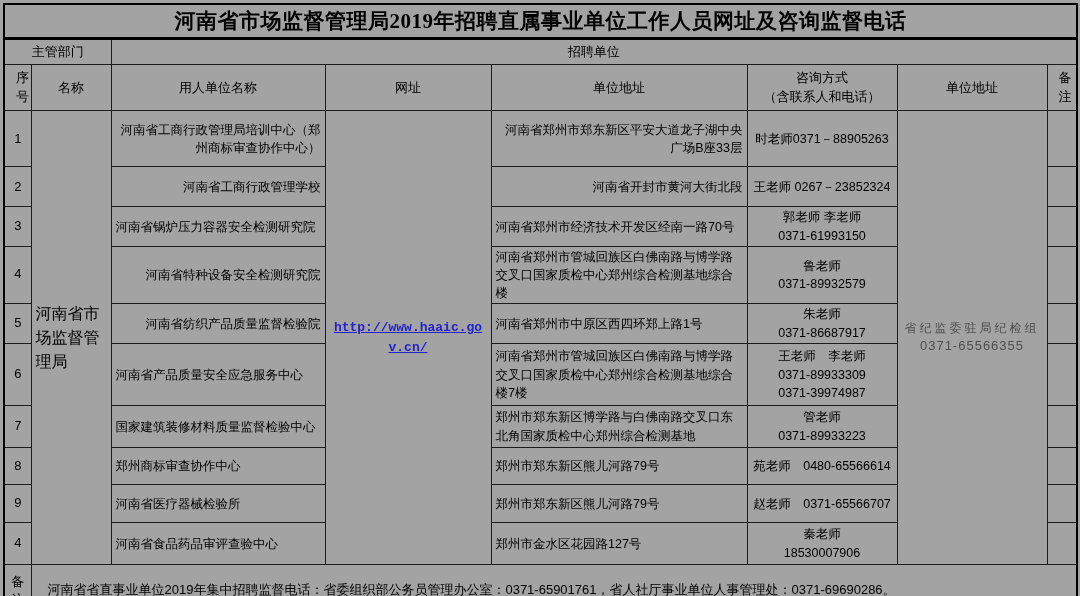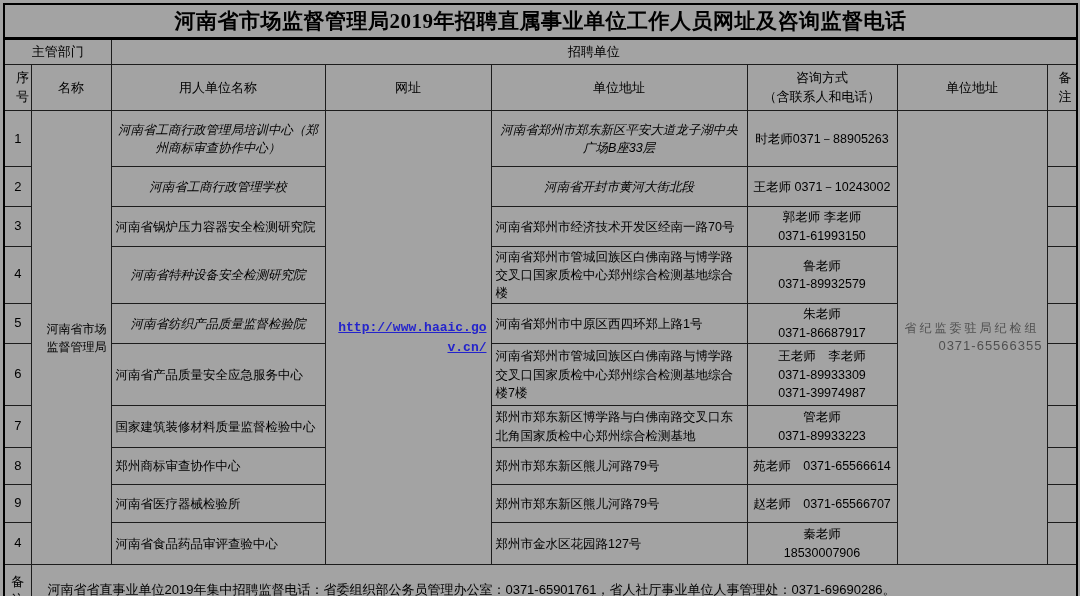--- a/index.html
+++ b/index.html
@@ -5,29 +5,29 @@
   html,body{margin:0;padding:0;background:#fff;color:#000;
     font-family:"Liberation Sans","DejaVu Sans",sans-serif;}
   .sheet{width:1080px;height:596px;box-sizing:border-box;padding:3px 3px;background:#a3a3a3;}
   table{border-collapse:collapse;table-layout:fixed;width:1073px;border:2px solid #000;}
   td{border:1px solid #1c1c1c;padding:1px 4px;font-size:12.5px;line-height:1.45;
      vertical-align:middle;overflow:hidden;word-break:break-all;}
   tr.title-row td{border-bottom:3px solid #000;font-family:"Liberation Serif","DejaVu Serif",serif;
      font-weight:900;font-size:21px;text-align:center;padding:1px 2px;letter-spacing:.5px;}
   tr.hdr td{text-align:center;font-size:13px;padding:1px 11px;}
   .pre{white-space:pre-line;}
-  .c{text-align:center;font-style:italic;}
+  .c{text-align:right;}
   .num{text-align:center;font-size:13px;padding:1px 1px;}
-  .dept{text-align:right;font-size:12px;line-height:1.5;}
-  .url-cell{text-align:right;}
+  .dept{text-align:left;font-size:16px;line-height:1.5;}
+  .url-cell{text-align:center;}
   .url-cell a{color:#2323cc;font-family:"Liberation Mono","DejaVu Sans Mono",monospace;
      font-size:13px;font-weight:bold;text-decoration:underline;cursor:pointer;}
   .sup-cell{text-align:center;color:#4f4f4f;}
   .sup-l1{letter-spacing:3px;font-size:12px;display:block;}
-  .sup-l2{letter-spacing:1px;font-size:13px;display:block;text-align:right;}
+  .sup-l2{letter-spacing:1px;font-size:13px;display:block;}
   .consult{text-align:center;}
   .vlabel{text-align:center;font-size:13px;line-height:1.4;padding:1px 1px;}
   .note-cell{font-size:13px;padding-left:16px;}
 </style>
 </head>
 <body>
 
 <div class="sheet">
 <table>
   <colgroup>
@@ -76,21 +76,21 @@
       <span class="sup-l1">省纪监委驻局纪检组</span>
       <span class="sup-l2">0371-65566355</span>
     </td>
     <td></td>
   </tr>
 
   <tr style="height:40px">
     <td class="num">2</td>
     <td class="c">河南省工商行政管理学校</td>
     <td class="c">河南省开封市黄河大街北段</td>
-    <td class="consult pre">王老师 0371－10243002</td>
+    <td class="consult pre">王老师 0267－23852324</td>
     <td></td>
   </tr>
 
   <tr style="height:32px">
     <td class="num">3</td>
     <td>河南省锅炉压力容器安全检测研究院</td>
     <td>河南省郑州市经济技术开发区经南一路70号</td>
     <td class="consult pre">郭老师 李老师
 0371-61993150</td>
     <td></td>
@@ -130,21 +130,21 @@
     <td>郑州市郑东新区博学路与白佛南路交叉口东北角国家质检中心郑州综合检测基地</td>
     <td class="consult pre">管老师
 0371-89933223</td>
     <td></td>
   </tr>
 
   <tr style="height:37px">
     <td class="num">8</td>
     <td>郑州商标审查协作中心</td>
     <td>郑州市郑东新区熊儿河路79号</td>
-    <td class="consult pre">苑老师　0371-65566614</td>
+    <td class="consult pre">苑老师　0480-65566614</td>
     <td></td>
   </tr>
 
   <tr style="height:38px">
     <td class="num">9</td>
     <td>河南省医疗器械检验所</td>
     <td>郑州市郑东新区熊儿河路79号</td>
     <td class="consult pre">赵老师　0371-65566707</td>
     <td></td>
   </tr>

